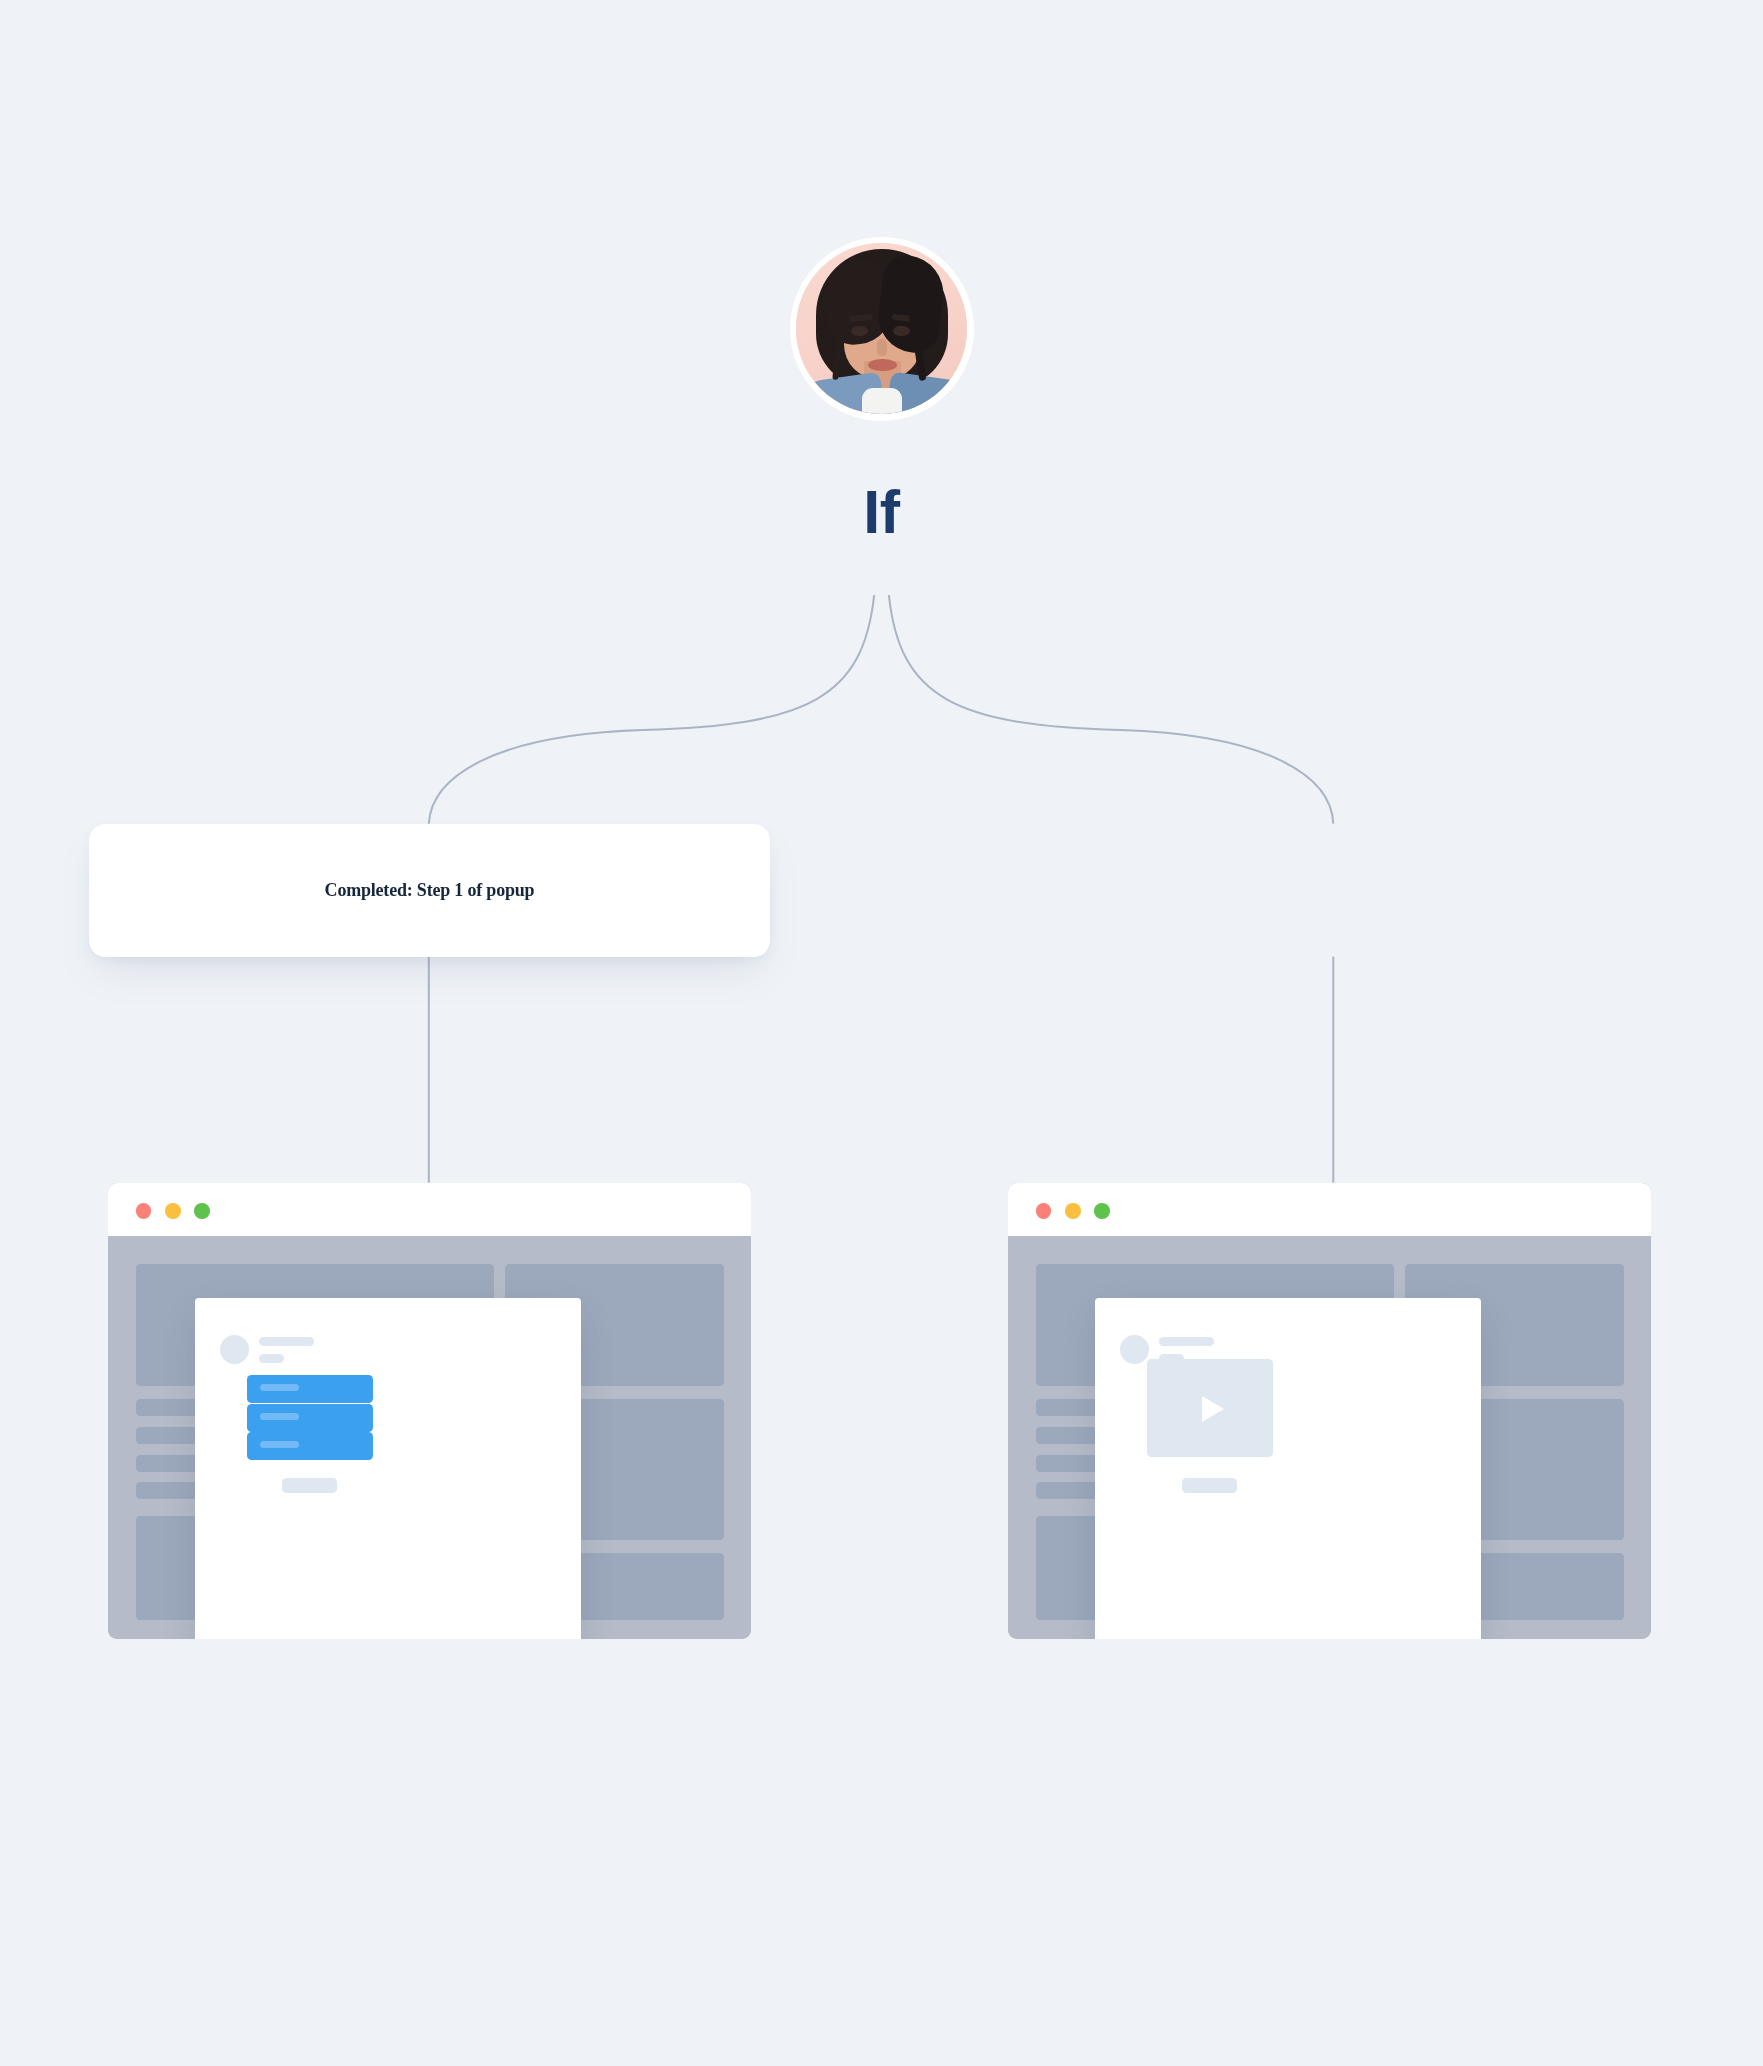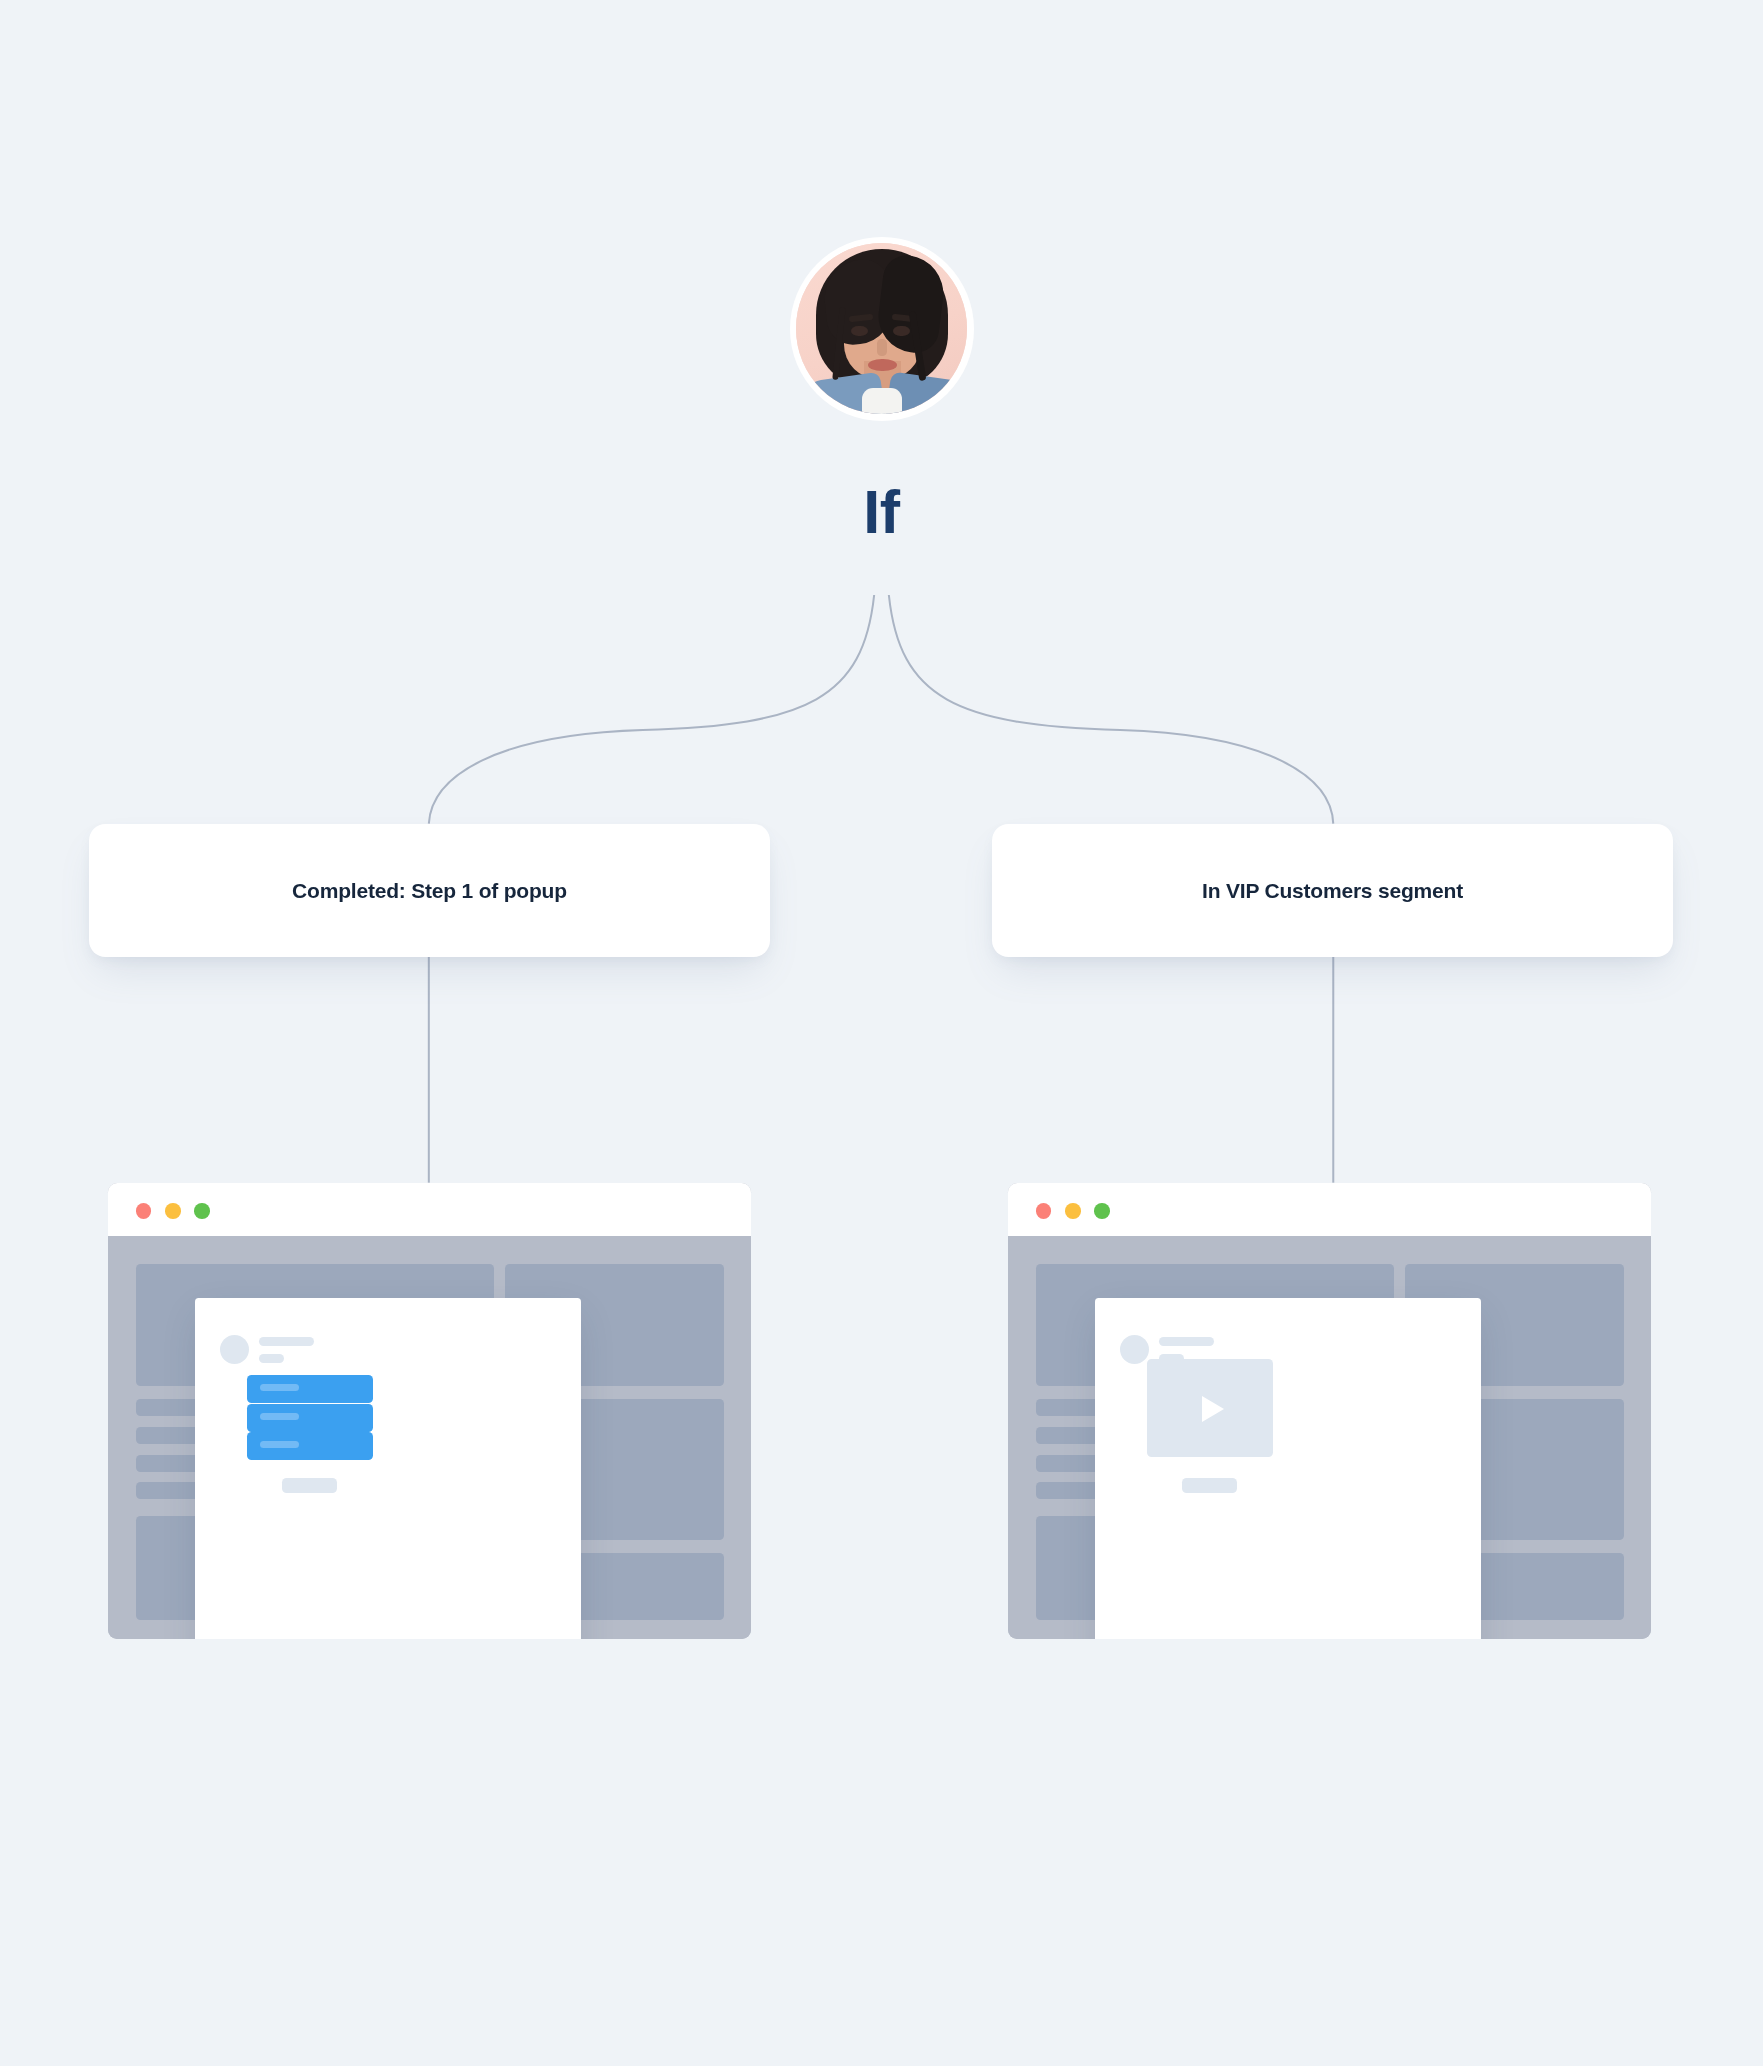--- a/index.html
+++ b/index.html
@@ -177,25 +177,26 @@
     height: 133px;
     background: #ffffff;
     border-radius: 16.5px;
     box-shadow: 0 20px 39px -11px rgba(110,130,160,0.18),
                 0 5.5px 13px -3.7px rgba(110,130,160,0.10);
     display: flex;
     align-items: center;
     justify-content: center;
   }
   .branch-card .label {
-    font-size: 21px;
+    font-size: 18px;
     font-weight: 700;
     color: #16263c;
     letter-spacing: -0.2px;
     white-space: nowrap;
+    font-family: Liberation Serif, serif;
   }
   #card-left  { left: 89px;  top: 824px; width: 681px; }
   #card-right { left: 992px; top: 824px; width: 681px; }
 
   
   .browser {
     position: absolute;
     width: 643px;
     height: 456px;
     border-radius: 9.2px;
@@ -354,23 +355,20 @@
 
     <line x1="467" y1="1042" x2="467" y2="1288" stroke="#aab4c4" stroke-width="2.2"></line>
 
     <line x1="1452" y1="1042" x2="1452" y2="1288" stroke="#aab4c4" stroke-width="2.2"></line>
   </svg>
 
   <div class="branch-card" id="card-left">
     <span class="label">Completed: Step 1 of popup</span>
   </div>
 
-  <div class="branch-card" id="card-right">
-    <span class="label">In VIP Customers segment</span>
-  </div>
 
   <div class="browser" id="browser-left">
     <div class="browser-titlebar">
       <span class="dot dot-red"></span>
       <span class="dot dot-yellow"></span>
       <span class="dot dot-green"></span>
     </div>
     <div class="browser-body">
       <div class="skel sk-main-top"></div>
       <div class="skel sk-right-top"></div>

